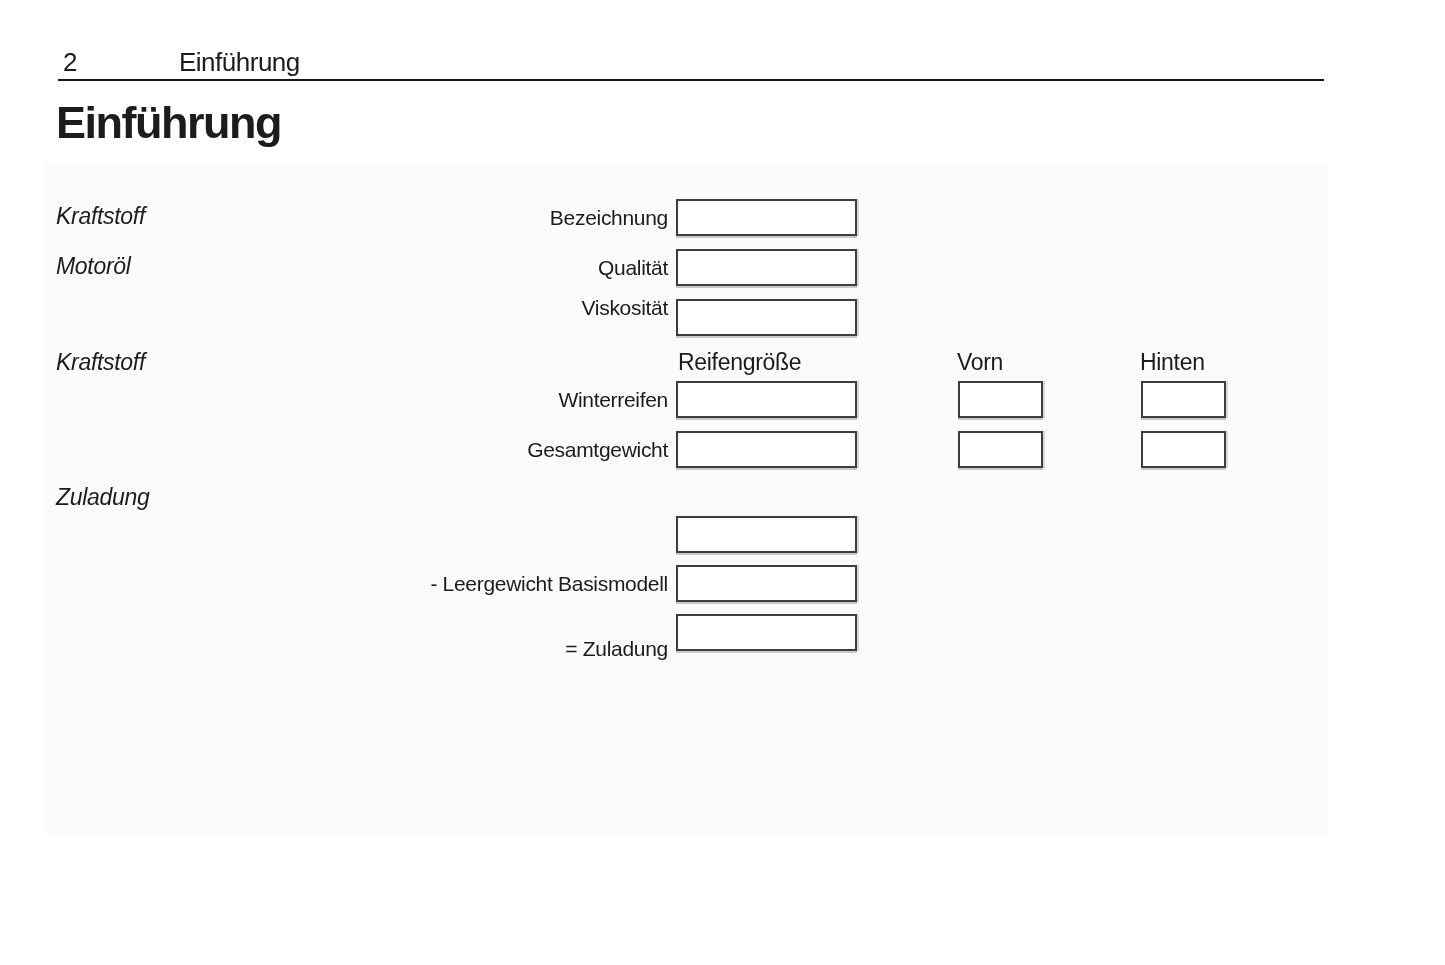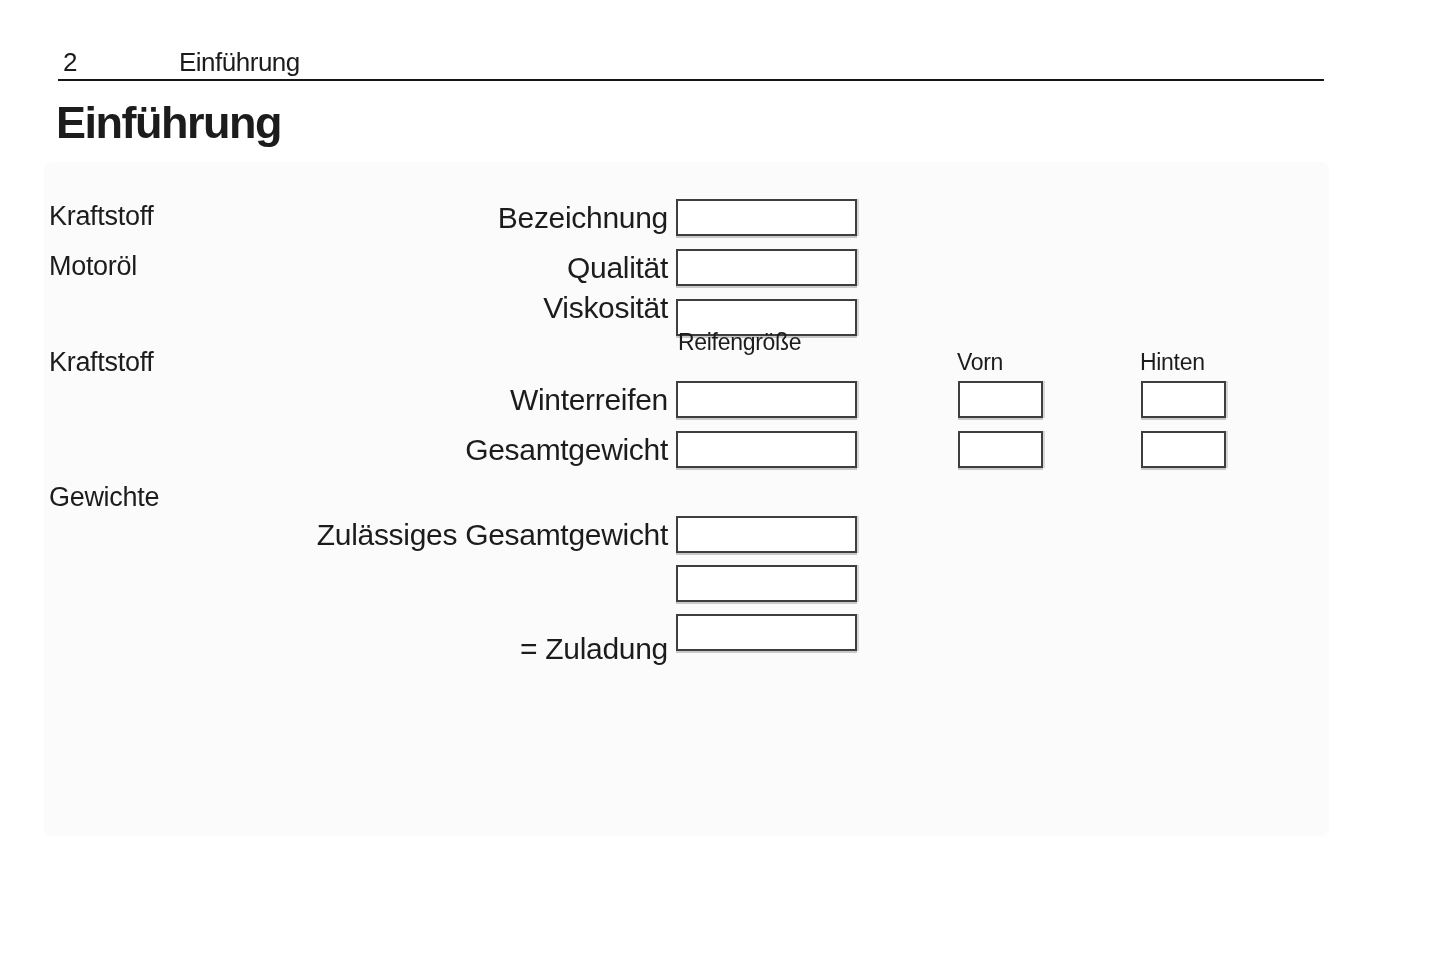--- a/index.html
+++ b/index.html
@@ -64,30 +64,31 @@
     left: 44px;
     top: 162px;
     width: 1285px;
     height: 674px;
     background: #fbfbfb;
     border-radius: 8px;
   }
   
   .sec-label {
     position: absolute;
-    left: 49px;
-    font-size: 27px;
+    left: 56px;
+    font-size: 23px;
     line-height: 24px;
     letter-spacing: -0.3px;
     white-space: nowrap;
+    font-style: italic;
   }
   .field-label {
     position: absolute;
     right: 777px; 
-    font-size: 30px;
+    font-size: 21px;
     line-height: 37px;
     letter-spacing: -0.3px;
     white-space: nowrap;
     text-align: right;
   }
   .col-head {
     position: absolute;
     font-size: 23px;
     line-height: 24px;
     letter-spacing: -0.3px;
@@ -121,46 +122,46 @@
   </div>
   <div class="header-rule"></div>
 
   <div class="page-title">Einführung</div>
 
   <div class="content-panel"></div>
 
   <div class="sec-label" style="top:204px">Kraftstoff</div>
   <div class="sec-label" style="top:254px">Motoröl</div>
   <div class="sec-label" style="top:350px">Kraftstoff</div>
-  <div class="sec-label" style="top:485px">Gewichte</div>
+  <div class="sec-label" style="top:485px">Zuladung</div>
 
   <div class="field-label" style="top:199px">Bezeichnung</div>
   <input class="fbox" style="left: 676px; top: 199px;" type="text" value="">
 
   <div class="field-label" style="top:249px">Qualität</div>
   <input class="fbox" style="left: 676px; top: 249px;" type="text" value="">
 
   <div class="field-label" style="top:289px">Viskosität</div>
   <input class="fbox" style="left: 676px; top: 299px;" type="text" value="">
 
-  <div class="col-head" style="left:678px;  top:330px">Reifengröße</div>
+  <div class="col-head" style="left:678px;  top:350px">Reifengröße</div>
   <div class="col-head" style="left:957px;  top:350px">Vorn</div>
   <div class="col-head" style="left:1140px; top:350px">Hinten</div>
 
   <div class="field-label" style="top:381px">Winterreifen</div>
   <input class="fbox" style="left: 676px; top: 381px;" type="text" value="">
   <input class="fbox small" style="left: 958px; top: 381px;" type="text" value="">
   <input class="fbox small" style="left: 1141px; top: 381px;" type="text" value="">
 
   <div class="field-label" style="top:431px">Gesamtgewicht</div>
   <input class="fbox" style="left: 676px; top: 431px;" type="text" value="">
   <input class="fbox small" style="left: 958px; top: 431px;" type="text" value="">
   <input class="fbox small" style="left: 1141px; top: 431px;" type="text" value="">
 
-  <div class="field-label" style="top:516px">Zulässiges Gesamtgewicht</div>
   <input class="fbox" style="left: 676px; top: 516px;" type="text" value="">
 
+  <div class="field-label" style="top:565px">- Leergewicht Basismodell</div>
   <input class="fbox" style="left: 676px; top: 565px;" type="text" value="">
 
   <div class="field-label" style="top:630px">= Zuladung</div>
   <input class="fbox" style="left: 676px; top: 614px;" type="text" value="">
 
 </div>
 
 </body></html>

